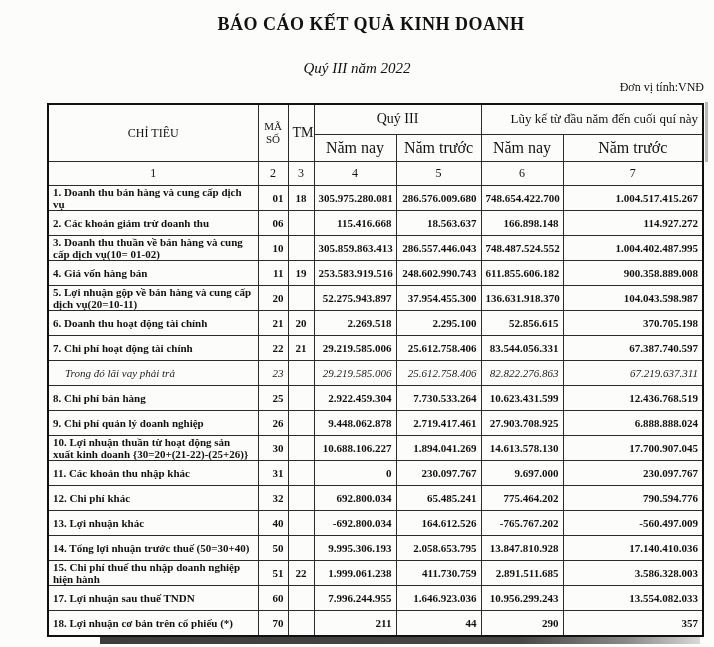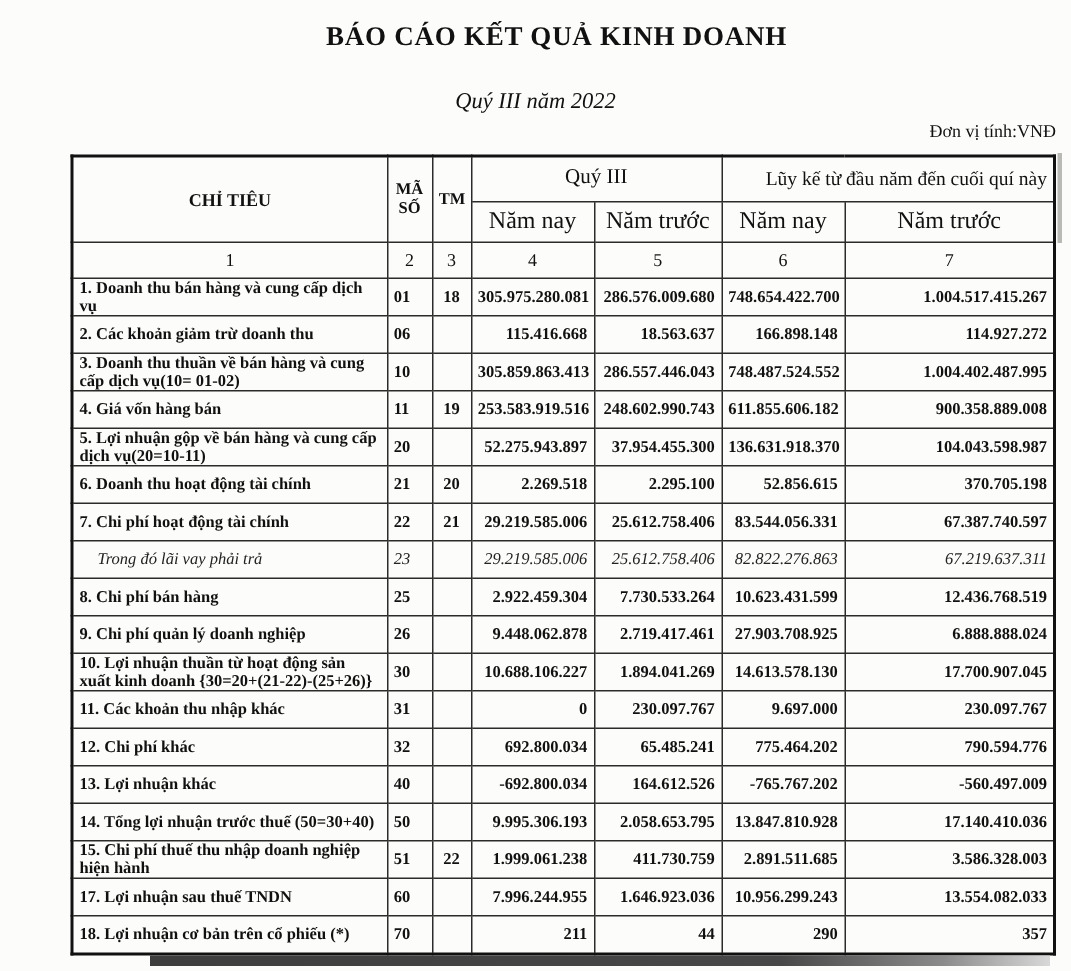--- a/index.html
+++ b/index.html
@@ -27,30 +27,30 @@
     width:655px;
     font-size:11px;
   }
   table.report td,table.report th{
     border:1px solid #2b2b2b;
     padding:0 4px;
     overflow:hidden;
     line-height:12px;
   }
   table.report{border:2px solid #111;}
-  th{font-weight:bold;}
+  th{font-weight:normal;}
   .hdr1{height:30px;font-size:12px;}
   .hdr2 th{height:26px;font-size:16px;font-weight:normal;}
   .hdr-group{font-weight:normal;font-size:14px;}
   .hdr-luyke{font-weight:normal;font-size:13px;line-height:14px;text-align:right;}
-  .hdr-tm{font-size:11px;}
+  .hdr-tm{font-size:14px;}
   .numrow td{height:23px;text-align:center;font-size:12px;border-bottom:2px solid #111;}
   tbody.data td{height:24px;}
   td.label{text-align:left;font-weight:bold;font-size:11px;line-height:11px;margin-left:41px;}
-  td.center{text-align:left;font-weight:bold;}
+  td.center{text-align:right;font-weight:bold;}
   td.tmcell{text-align:center;font-weight:bold;}
   td.num{text-align:right;font-weight:bold;white-space:nowrap;}
   tr.italic-row td{font-weight:normal;font-style:italic;color:#222;}
   tr.italic-row td.label{padding-left:16px;}
   .scan-edge-bar{
     position:absolute;left:100px;bottom:3px;height:7px;width:600px;
     background:linear-gradient(to right,#3d3d3d 0%,#474747 70%,#8a8a8a 88%,#d8d8d8 100%);
   }
   .scan-artifact{
     position:absolute;right:6px;top:102px;width:3px;height:60px;

